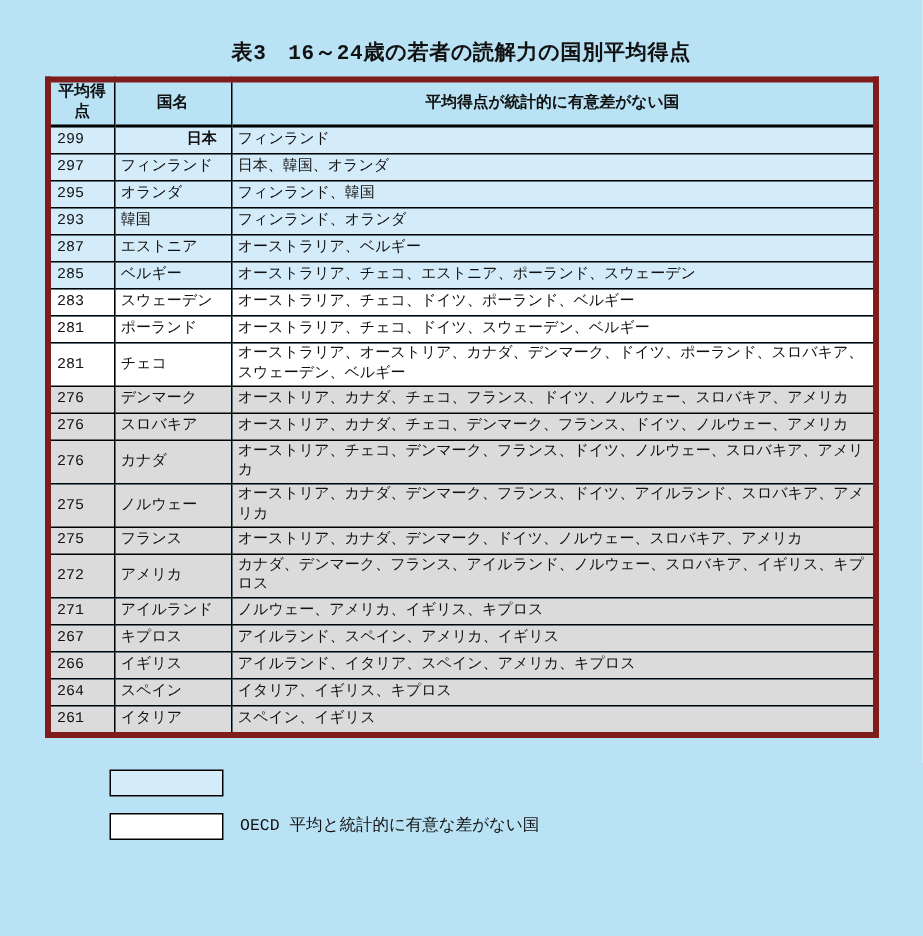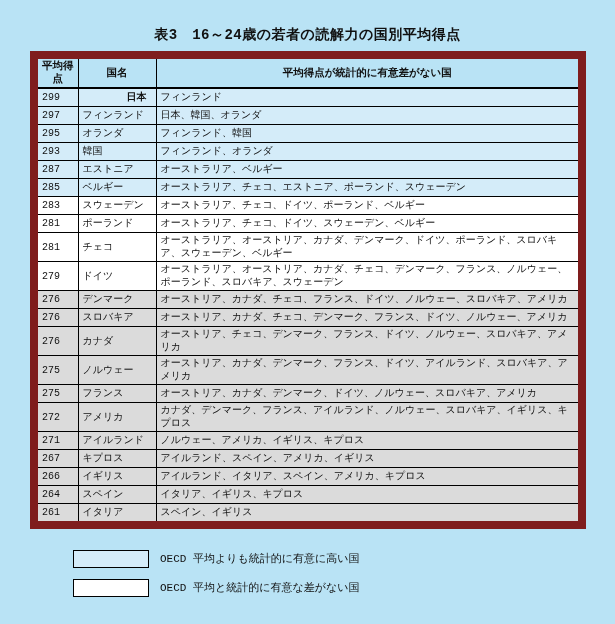--- a/index.html
+++ b/index.html
@@ -17,21 +17,21 @@
     font-weight: bold;
     font-size: 14px;
     padding-top: 26px;
     letter-spacing: 0.5px;
   }
   table.scores {
     border-collapse: collapse;
     table-layout: fixed;
     width: 556px;
     margin: 7px 0 0 30px;
-    border: 8px solid #7f1d1d;
+    border: 4px solid #7f1d1d;
   }
   table.scores th, table.scores td {
     border: 1px solid #000;
     font-size: 10px;
     line-height: 13px;
     padding: 1px 4px;
     vertical-align: middle;
     overflow: hidden;
   }
   table.scores thead th {
@@ -126,25 +126,20 @@
         <tr style="background: rgb(255, 255, 255);">
           <td class="score">281</td>
           <td class="country">ポーランド</td>
           <td class="nodiff">オーストラリア、チェコ、ドイツ、スウェーデン、ベルギー</td>
         </tr>
         <tr style="background: rgb(255, 255, 255);">
           <td class="score">281</td>
           <td class="country">チェコ</td>
           <td class="nodiff">オーストラリア、オーストリア、カナダ、デンマーク、ドイツ、ポーランド、スロバキア、スウェーデン、ベルギー</td>
         </tr>
-        <tr style="background: rgb(255, 255, 255);">
-          <td class="score">279</td>
-          <td class="country">ドイツ</td>
-          <td class="nodiff">オーストラリア、オーストリア、カナダ、チェコ、デンマーク、フランス、ノルウェー、ポーランド、スロバキア、スウェーデン</td>
-        </tr>
         <tr style="background: rgb(219, 219, 219);">
           <td class="score">276</td>
           <td class="country">デンマーク</td>
           <td class="nodiff">オーストリア、カナダ、チェコ、フランス、ドイツ、ノルウェー、スロバキア、アメリカ</td>
         </tr>
         <tr style="background: rgb(219, 219, 219);">
           <td class="score">276</td>
           <td class="country">スロバキア</td>
           <td class="nodiff">オーストリア、カナダ、チェコ、デンマーク、フランス、ドイツ、ノルウェー、アメリカ</td>
         </tr>
@@ -192,21 +187,20 @@
           <td class="score">261</td>
           <td class="country">イタリア</td>
           <td class="nodiff">スペイン、イギリス</td>
         </tr>
       </tbody>
   </table>
 
   <div class="legend">
     <div class="legend-item">
       <span class="legend-swatch" style="background: rgb(212, 236, 249);"></span>
-      <span class="legend-label">OECD 平均よりも統計的に有意に高い国</span>
     </div>
     <div class="legend-item">
       <span class="legend-swatch" style="background: rgb(255, 255, 255);"></span>
       <span class="legend-label">OECD 平均と統計的に有意な差がない国</span>
     </div>
 
   </div>
 
 </div>
 

